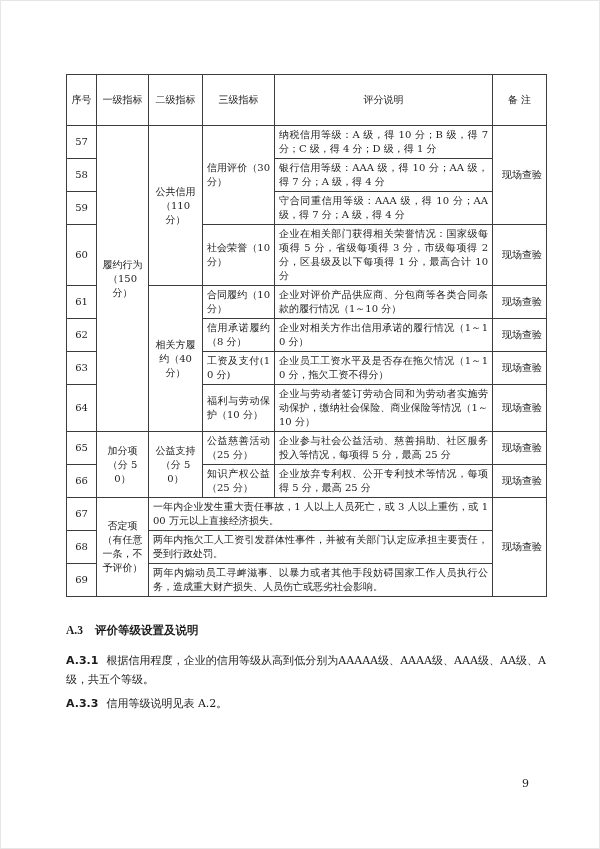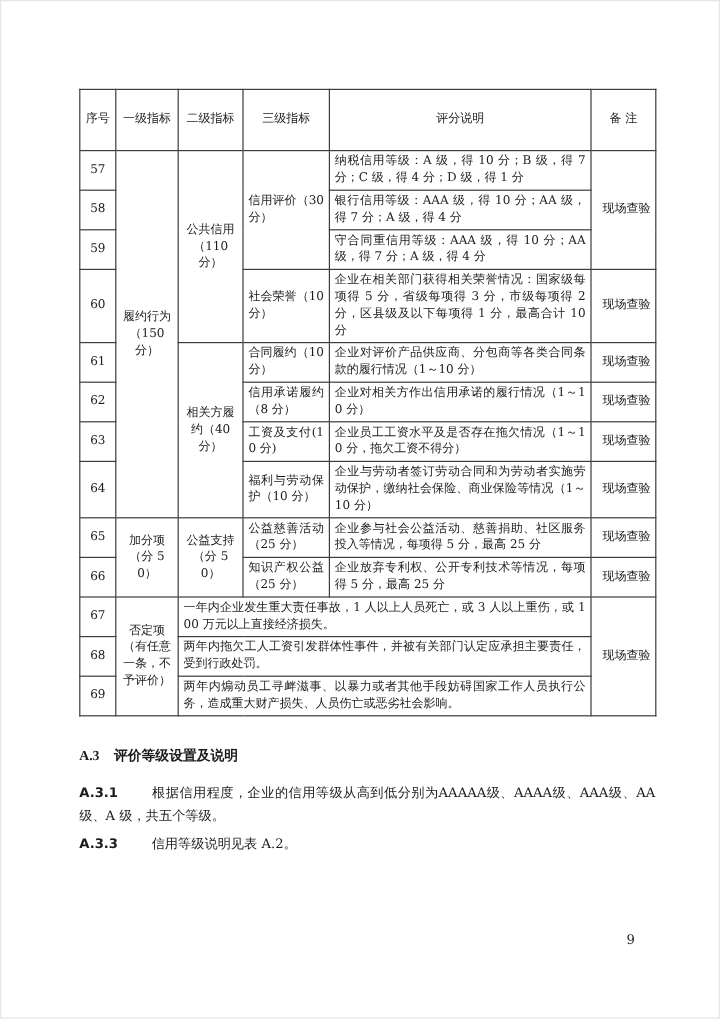--- a/index.html
+++ b/index.html
@@ -36,21 +36,21 @@
   .c-desc { text-align:justify; }
   .c-note { text-align:right; }
   .section { margin-top:26px; }
   .section-heading {
     font-size:11.5px; font-weight:bold; margin:0 0 13px 0;
     font-family:Liberation Serif, serif; line-height:15px;
   }
   .section-heading .sec-no { margin-right:12px; }
   .clause { font-size:11px; margin:0 0 5px 0; line-height:19px; text-align:justify; }
   .clause .clause-no {
-    font-weight:bold; margin-right:28px;
+    font-weight:bold; margin-right:8px;
     font-family:"DejaVu Sans","Liberation Sans",sans-serif;
   }
   .page-number { position:absolute; top:777px; left:522px; font-size:11px; }
 </style>
 </head>
 <body>
 
 <div class="page">
   <div class="content">
 

